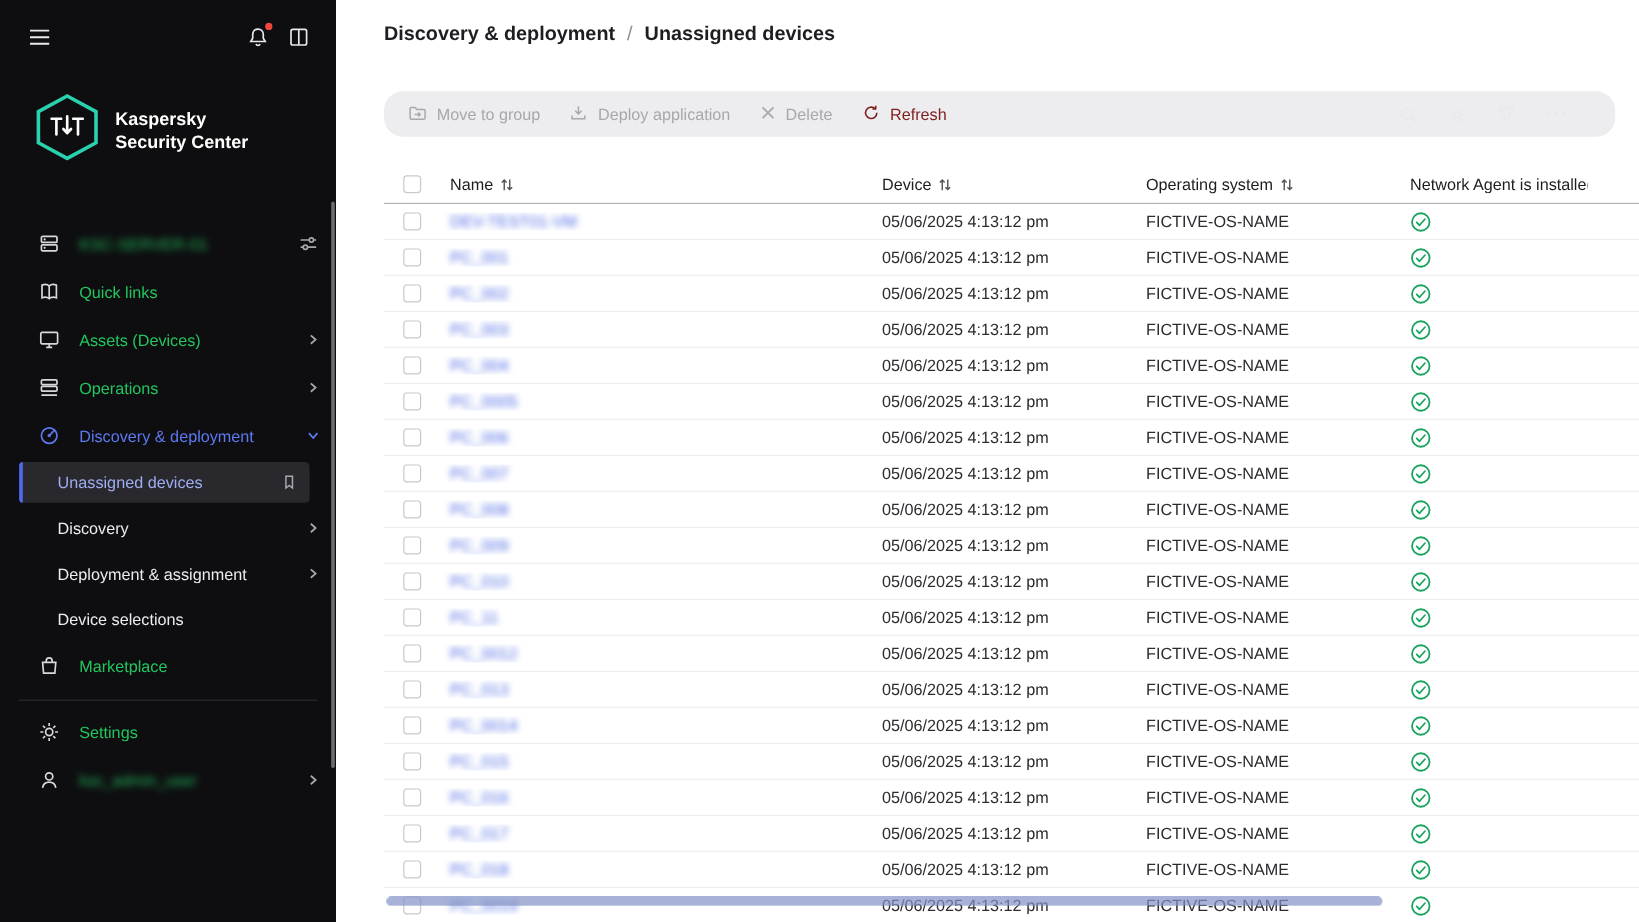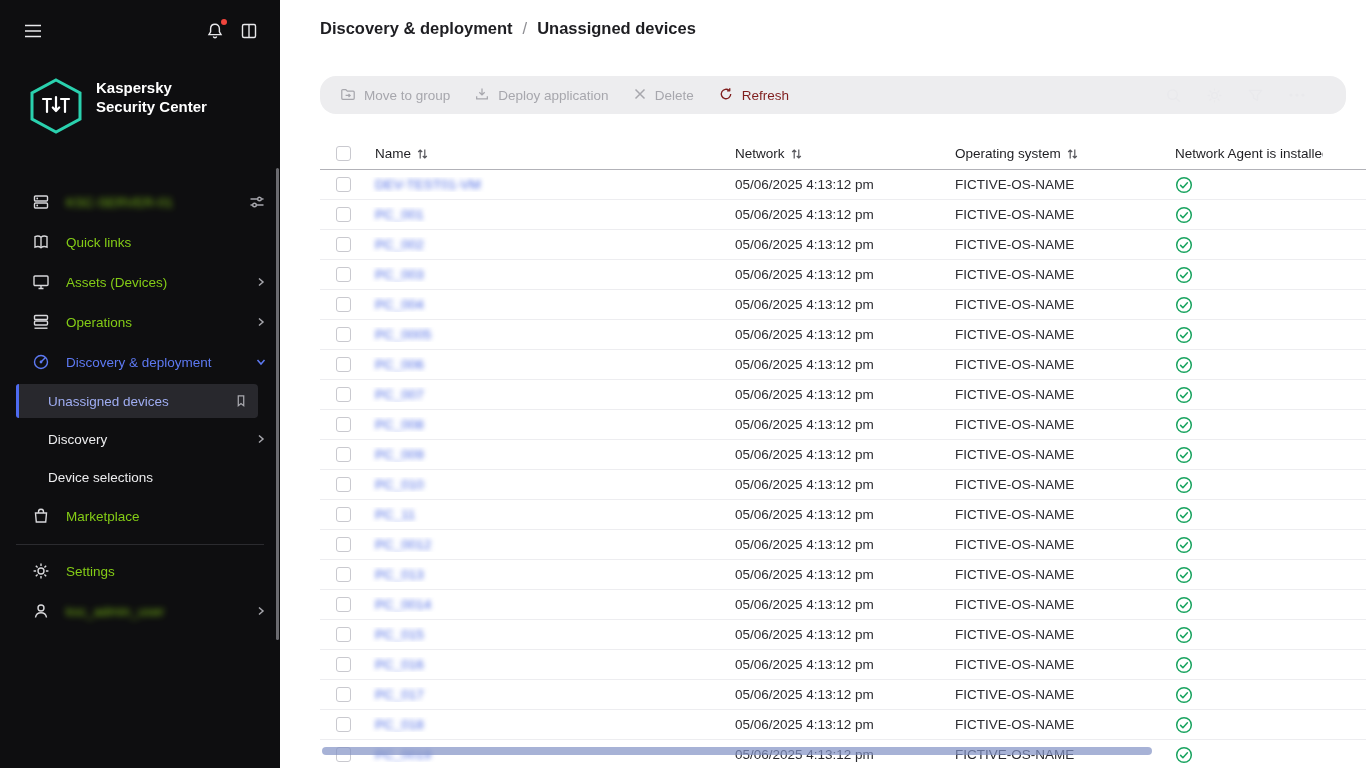--- a/index.html
+++ b/index.html
@@ -4,24 +4,24 @@
 <style>
   *{box-sizing:border-box;margin:0;padding:0}
   html,body{width:1366px;height:768px;overflow:hidden;background:#fff;font-family:"Liberation Sans",sans-serif}
 
   
   .sidebar{position:fixed;left:0;top:0;width:280px;height:768px;background:#0e0e10;color:#ececee;z-index:10}
   .sb-top{display:flex;align-items:center;justify-content:space-between;padding:22px 22px 0 24px}
   .sb-top-right{display:flex;align-items:center;gap:16px}
   .icon-btn{position:relative;display:inline-flex;align-items:center;justify-content:center;cursor:pointer;color:#e9e9ec}
   .notif-dot{position:absolute;top:-3px;right:-3px;width:6px;height:6px;border-radius:50%;background:#f1453d}
-  .brand{display:flex;align-items:flex-start;gap:14px;margin:38px 0 0 30px}
+  .brand{display:flex;align-items:center;gap:14px;margin:38px 0 0 30px}
   .brand-text{font-size:15px;font-weight:700;line-height:19px;color:#fff}
   .nav{margin-top:44px;font-size:13.5px}
-  .nav-item{height:40px;display:flex;align-items:center;gap:16px;padding:0 14px 0 32px;cursor:pointer;color:#84cc16}
+  .nav-item{height:40px;display:flex;align-items:center;gap:16px;padding:0 14px 0 32px;cursor:pointer;color:#22c55e}
   .nav-label{flex:1;white-space:nowrap;overflow:hidden}
   .nav-icon{flex:0 0 18px;width:18px;height:18px;color:#d8d8db}
   .chev{flex:0 0 10px;color:#a7a7ad;display:inline-flex}
   .nav-item.active,.nav-item.active .nav-icon,.nav-item.active .chev{color:#5d79f2}
   .sub-item{height:38px;display:flex;align-items:center;padding:0 14px 0 48px;cursor:pointer;color:#ececee}
   .sub-sel{height:34px;margin:2px 22px 2px 16px;background:#28282d;border-radius:4px;display:flex;align-items:center;padding:0 10px 0 32px;position:relative;color:#9fadf2;cursor:pointer}
   .sub-sel::before{content:"";position:absolute;left:0;top:0;bottom:0;width:3px;background:#4e6bf0;border-radius:3px 0 0 3px}
   .sb-divider{height:1px;background:#2b2b2f;margin:8px 16px 6px 16px}
   .redacted-w{filter:blur(3px);opacity:.9}
   .sb-scroll{position:absolute;top:168px;right:1px;width:3px;height:472px;background:rgba(222,222,230,.45);border-radius:2px;cursor:pointer}
@@ -180,20 +180,28 @@
 
     <div class="sub-item">
       <span class="nav-label">Discovery</span>
       <span class="chev">
           <svg width="10" height="10" viewBox="0 0 10 10" fill="none" stroke="currentColor" stroke-width="1.5">
             <path d="M3 1.5L7 5 3 8.5"></path>
           </svg>
         </span>
     </div>
 
+    <div class="sub-item">
+      <span class="nav-label">Deployment &amp; assignment</span>
+      <span class="chev">
+          <svg width="10" height="10" viewBox="0 0 10 10" fill="none" stroke="currentColor" stroke-width="1.5">
+            <path d="M3 1.5L7 5 3 8.5"></path>
+          </svg>
+        </span>
+    </div>
 
     <div class="sub-item">
       <span class="nav-label">Device selections</span>
     </div>
 
     <div class="nav-item">
       <span class="nav-icon">
         <svg width="18" height="18" viewBox="0 0 18 18" fill="none" stroke="currentColor" stroke-width="1.4">
             <path d="M3.5 6h11l-.8 9H4.3L3.5 6z"></path>
             <path d="M6.5 6V4.8a2.5 2.5 0 0 1 5 0V6"></path>
@@ -314,21 +322,21 @@
         <div class="th">
           <span>Name</span>
           <span class="sort-icon">
               <svg width="11" height="12" viewBox="0 0 11 12" fill="none" stroke="currentColor" stroke-width="1.2">
                 <path d="M3.2 10.5V2M1.2 4l2-2 2 2"></path>
                 <path d="M7.8 1.5V10M5.8 8l2 2 2-2"></path>
               </svg>
             </span>
         </div>
         <div class="th">
-          <span>Network</span>
+          <span>Device</span>
           <span class="sort-icon">
               <svg width="11" height="12" viewBox="0 0 11 12" fill="none" stroke="currentColor" stroke-width="1.2">
                 <path d="M3.2 10.5V2M1.2 4l2-2 2 2"></path>
                 <path d="M7.8 1.5V10M5.8 8l2 2 2-2"></path>
               </svg>
             </span>
         </div>
         <div class="th">
           <span>Operating system</span>
           <span class="sort-icon">

